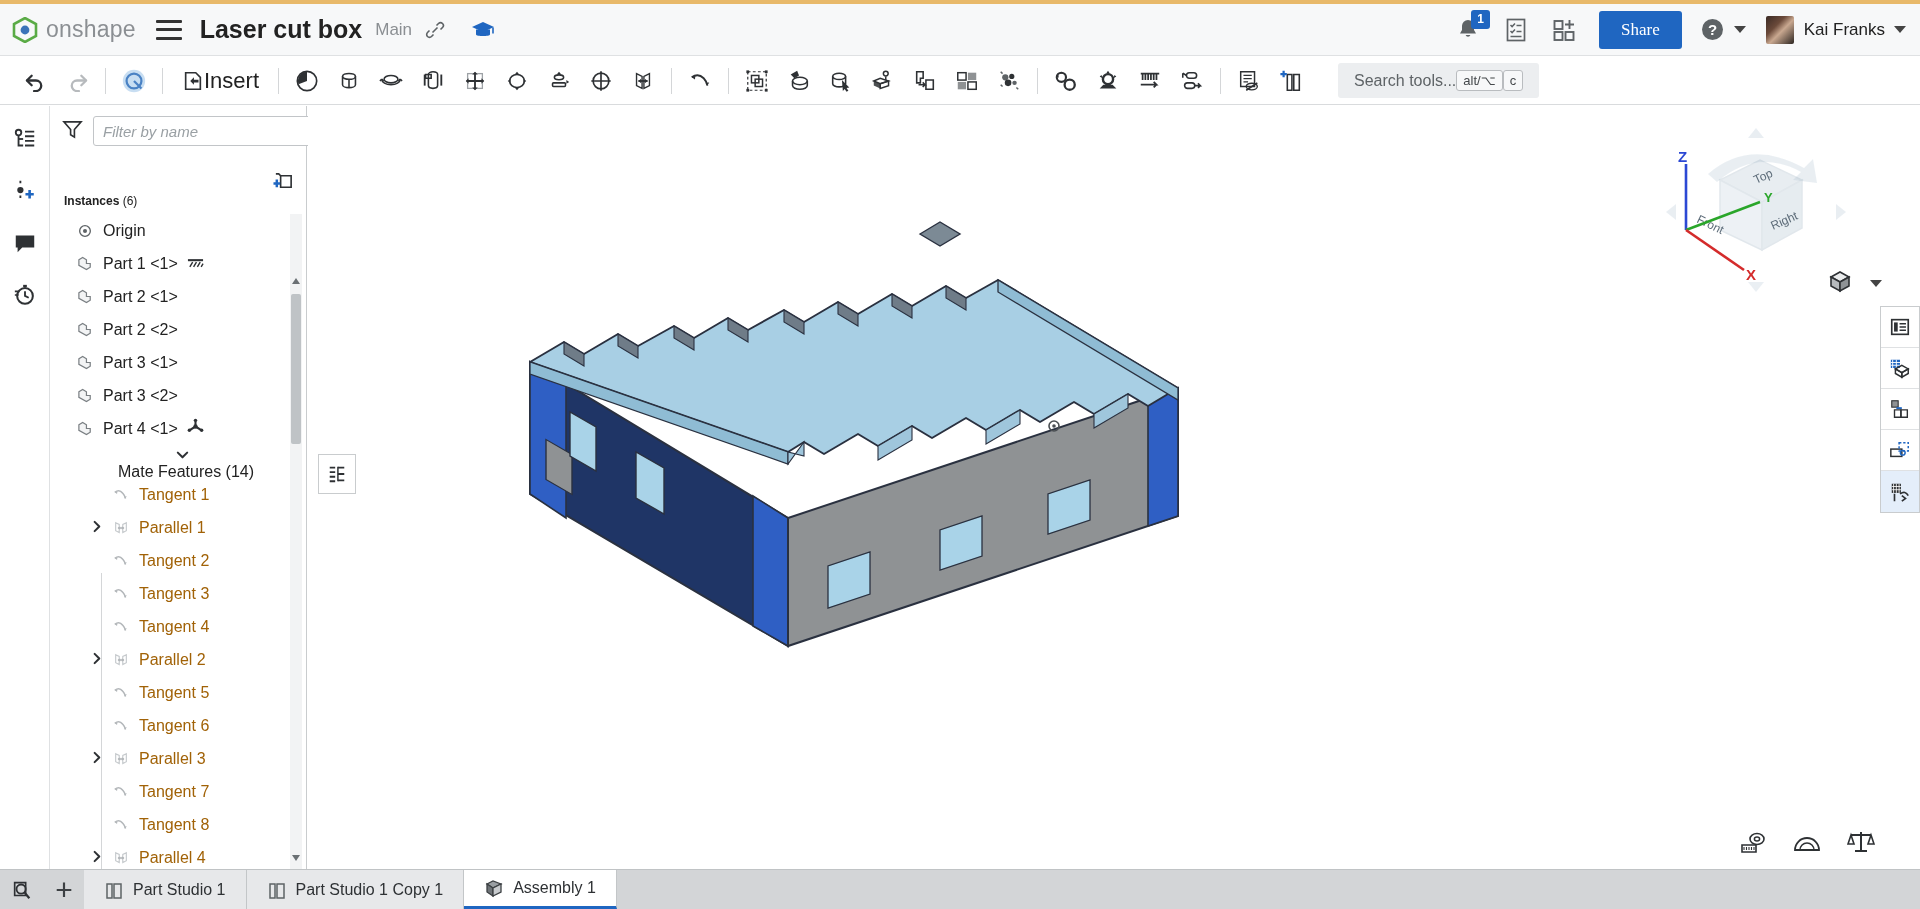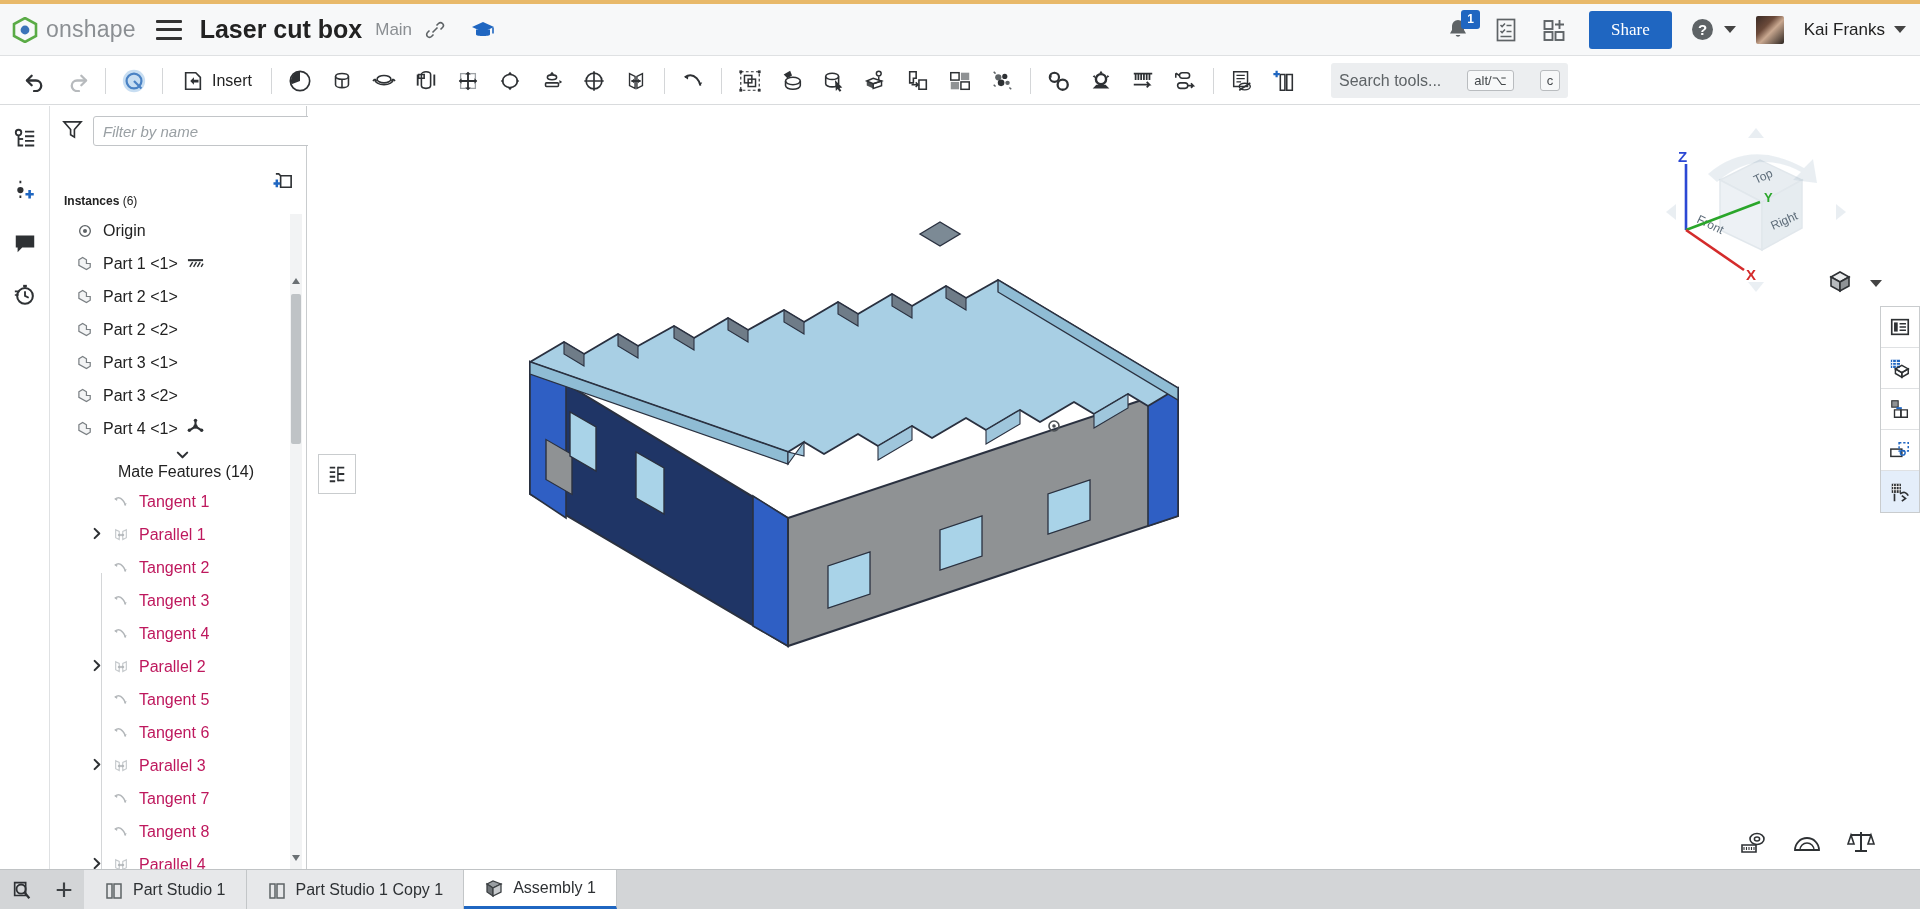--- a/index.html
+++ b/index.html
@@ -59,41 +59,41 @@
   .caret {
     width: 0; height: 0; border-left: 6px solid transparent;
     border-right: 6px solid transparent; border-top: 7px solid #444;
     margin-left: 9px; cursor: pointer;
   }
   .avatar {
     width: 28px; height: 28px; margin-left: 20px; border-radius: 2px;
     background: linear-gradient(135deg,#3a2a25 0%,#6b4a3a 35%,#c9a890 55%,#2b2420 100%);
     flex: none;
   }
-  .user-name { margin-left: 20px; font-size: 17px; color: #222; white-space: nowrap; }
+  .user-name { margin-left: 10px; font-size: 17px; color: #222; white-space: nowrap; }
   .hdr-right { display: flex; align-items: center; margin-right: 14px; }
 
   
   .toolbar {
     position: absolute; top: 57px; left: 0; width: 1920px; height: 48px;
     background: #fff; display: flex; align-items: center;
     border-bottom: 1px solid #d9dbdd;
   }
   .tb-item {
     width: 42px; height: 40px; display: flex; align-items: center;
     justify-content: center; cursor: pointer; flex: none;
   }
   .tb-sep { width: 1px; height: 26px; background: #d4d6d8; margin: 0 7px; flex: none; }
   .insert-btn {
-    display: flex; align-items: center; gap: 8px; padding: 0 12px; height: 40px;
-    cursor: pointer; font-size: 16px; color: #222;
+    display: flex; align-items: center; padding: 0 12px; height: 40px;
+    cursor: pointer; font-size: 22px; color: #222;
   }
   .search-tools {
-    margin-left: 26px; display: flex; align-items: center; gap: 26px;
-    background: #eceef0; border-radius: 3px; padding: 7px 8px; cursor: text;
+    margin-left: 26px; display: flex; align-items: center; gap: 0;
+    background: #eceef0; border-radius: 3px; padding: 7px 16px; cursor: text;
   }
   .search-tools .st-label { font-size: 16px; color: #5e6366; }
   .kbd {
     border: 1px solid #b9bcbf; border-radius: 3px; background: #f7f8f9;
     font-size: 13px; color: #44484b; padding: 2px 6px; line-height: 1.2;
   }
 
   
   .left-rail {
     position: absolute; top: 106px; left: 0; width: 50px; bottom: 40px;
@@ -125,21 +125,21 @@
   }
   .tree-head-title { font-size: 12px; color: #222; margin-top: 36px; }
   .tree-head-title b { font-weight: bold; }
   .tree-scroll {
     flex: 1; overflow: hidden; position: relative; padding-left: 2px;
   }
   .tree-row {
     display: flex; align-items: center; height: 33px; padding-left: 22px;
     font-size: 16px; color: #222; cursor: pointer; position: relative;
   }
-  .tree-row.muted { color: #be185d; align-items: flex-end; }
+  .tree-row.muted { color: #a16207; }
   .tree-row .ti { width: 22px; height: 18px; flex: none; margin-right: 7px;
     display: flex; align-items: center; justify-content: center; }
   .tree-row .chev { position: absolute; left: 22px; width: 14px; cursor: pointer; }
   .tree-row.child { padding-left: 58px; }
   .tree-row.child .chev { left: 38px; }
   .group-row { padding-left: 14px; font-size: 16px; flex-direction: column; }
   .tree-indent-line {
     position: absolute; left: 51px; top: 359px; bottom: 0; width: 1px; background: #d4d6d8;
   }
   .tree-scrollbar {

